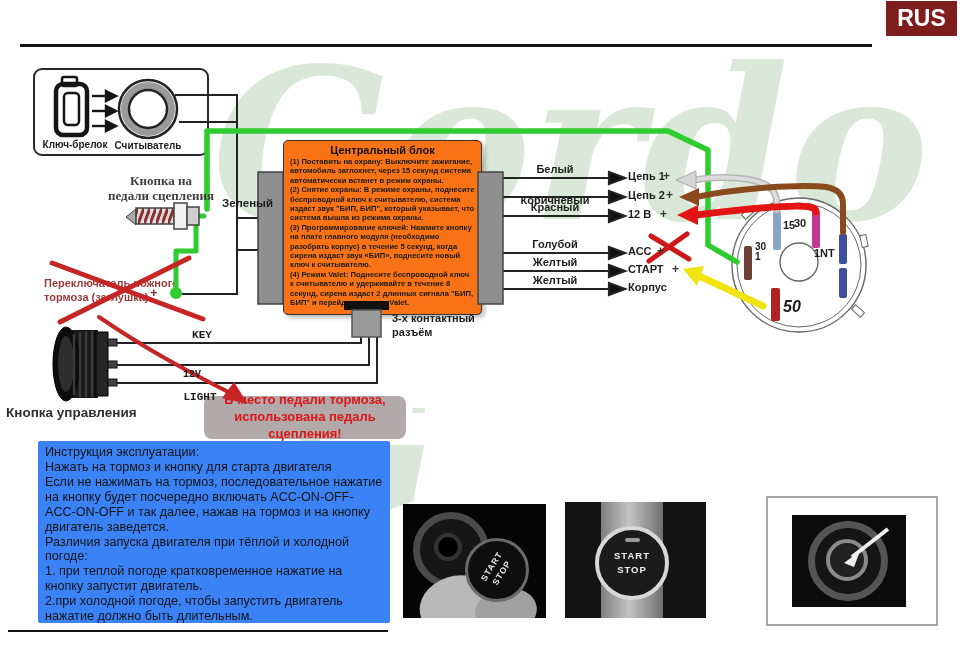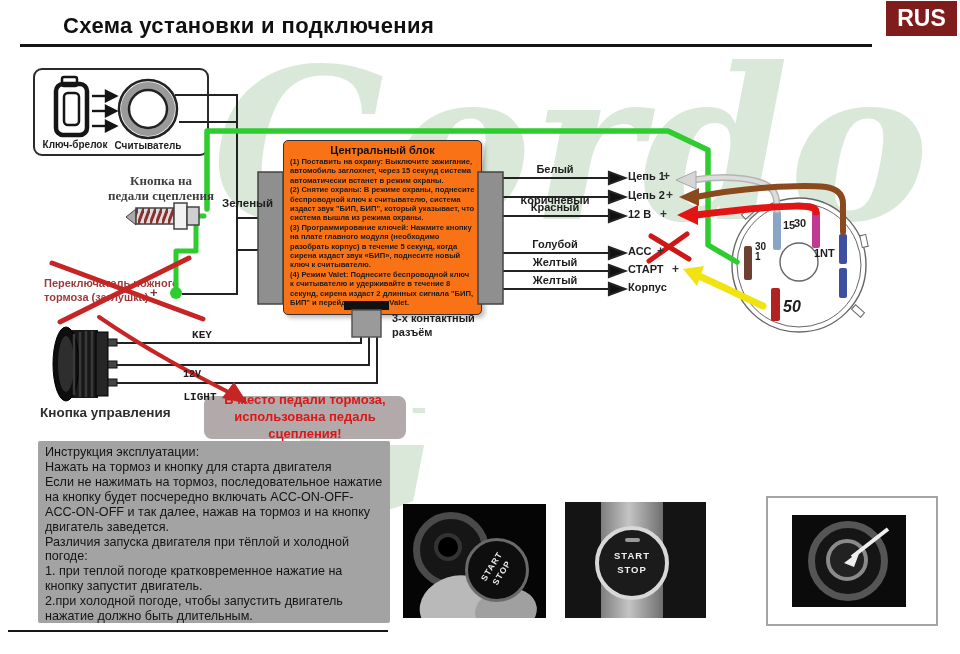--- a/index.html
+++ b/index.html
@@ -17,21 +17,20 @@
 </head>
 <body>
 
 <div id="page">
 
   <div class="wm" style="left:212px;top:62px;font-size:210px;">Gordo</div>
   <div class="abs" style="left:300px;top:408px;width:125px;height:150px;overflow:hidden;z-index:0;">
     <span class="wm" style="left:-30px;top:-45px;font-size:200px;">Gordo</span>
   </div>
 
-  <div class="abs z1" style="left:63px;top:13px;font-size:22px;font-weight:bold;color:#101010;letter-spacing:0.4px;">Схема установки и подключения</div>
   <div class="abs z1" style="left:20px;top:44px;width:852px;height:3px;background:#151515;"></div>
   <div class="abs z1" style="left:886px;top:1px;width:71px;height:35px;background:#7f1d1d;color:#fff;font-size:23px;font-weight:bold;display:flex;align-items:center;justify-content:center;">RUS</div>
 
   <div class="abs z1" style="left:33px;top:68px;width:172px;height:84px;border:2px solid #2a2a2a;border-radius:9px;background:#fff;"></div>
   <div class="lbl" style="left:38px;top:139px;width:74px;text-align:center;font-size:10px;">Ключ-брелок</div>
   <div class="lbl" style="left:112px;top:140px;width:72px;text-align:center;font-size:10px;">Считыватель</div>
 
   <div class="lbl" style="left:96px;top:174px;width:130px;text-align:center;font-size:13px;font-weight:600;color:#3f3f3f;line-height:1.15;font-family:Liberation Serif, serif;">Кнопка на
 педали сцепления</div>
   <div class="lbl" style="left:222px;top:197px;font-size:11.5px;">Зеленый</div>
@@ -73,28 +72,28 @@
 1</div>
   <div class="lbl" style="left:783px;top:298px;font-size:16px;font-weight:600;font-style:italic;">50</div>
 
   <div class="abs z1" style="left:44px;top:276px;font-size:11px;font-weight:600;color:#9b3c3c;line-height:1.3;white-space:pre-line;">Переключатель ножного
 тормоза (заглушка)</div>
   <div class="abs z1" style="left:150px;top:285px;font-size:13px;font-weight:bold;color:#7a3535;">+</div>
 
   <div class="lbl" style="left:180px;top:329px;width:44px;text-align:center;font-size:11px;font-family:'Liberation Mono',monospace;">KEY</div>
   <div class="lbl" style="left:174px;top:351px;width:52px;text-align:center;font-size:11px;font-family:'Liberation Mono',monospace;margin-top:40px;">LIGHT</div>
   <div class="lbl" style="left:172px;top:369px;width:40px;text-align:center;font-size:10px;font-family:'Liberation Mono',monospace;">12V</div>
-  <div class="lbl" style="left:6px;top:405px;font-size:13.5px;font-weight:600;color:#2e2e2e;margin-left:34px;">Кнопка управления</div>
+  <div class="lbl" style="left:6px;top:405px;font-size:13.5px;font-weight:600;color:#2e2e2e;">Кнопка управления</div>
 
   <div class="abs z1" style="left:204px;top:396px;width:202px;height:43px;background:#b2aaaa;border-radius:8px;display:flex;align-items:center;justify-content:center;">
     <div style="font-size:13px;font-weight:bold;color:#dd1717;text-align:center;line-height:1.3;white-space:pre-line;">В место педали тормоза,
 использована педаль сцепления!</div>
   </div>
 
-  <div class="abs z1" style="left:38px;top:441px;width:352px;height:182px;background:#a3a3a3;border-radius:2px;box-sizing:border-box;padding:4px 7px;">
+  <div class="abs z1" style="left:38px;top:441px;width:352px;height:182px;background:#3b82f6;border-radius:2px;box-sizing:border-box;padding:4px 7px;">
     <div style="font-size:12.6px;font-weight:500;color:#141414;line-height:1.185;white-space:pre-line;">Инструкция эксплуатации:
 Нажать на тормоз и кнопку для старта двигателя
 Если не нажимать на тормоз, последовательное нажатие на кнопку будет посчередно включать ACC-ON-OFF-ACC-ON-OFF и так далее, нажав на тормоз и на кнопку двигатель заведется.
 Различия запуска двигателя при тёплой и холодной погоде:
 1. при теплой погоде кратковременное нажатие на кнопку запустит двигатель.
 2.при холодной погоде, чтобы запустить двигатель нажатие должно быть длительным.</div>
   </div>
   <div class="abs z1" style="left:8px;top:630px;width:380px;height:2px;background:#161616;"></div>
 
   <svg id="svgwires" width="960" height="654" viewBox="0 0 960 654">

